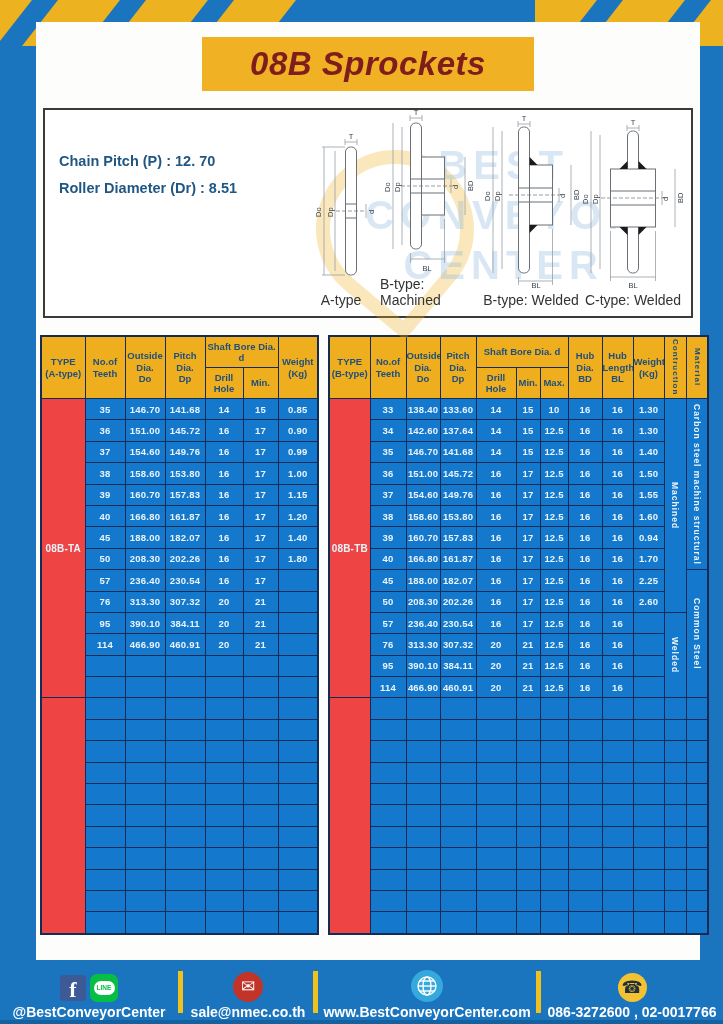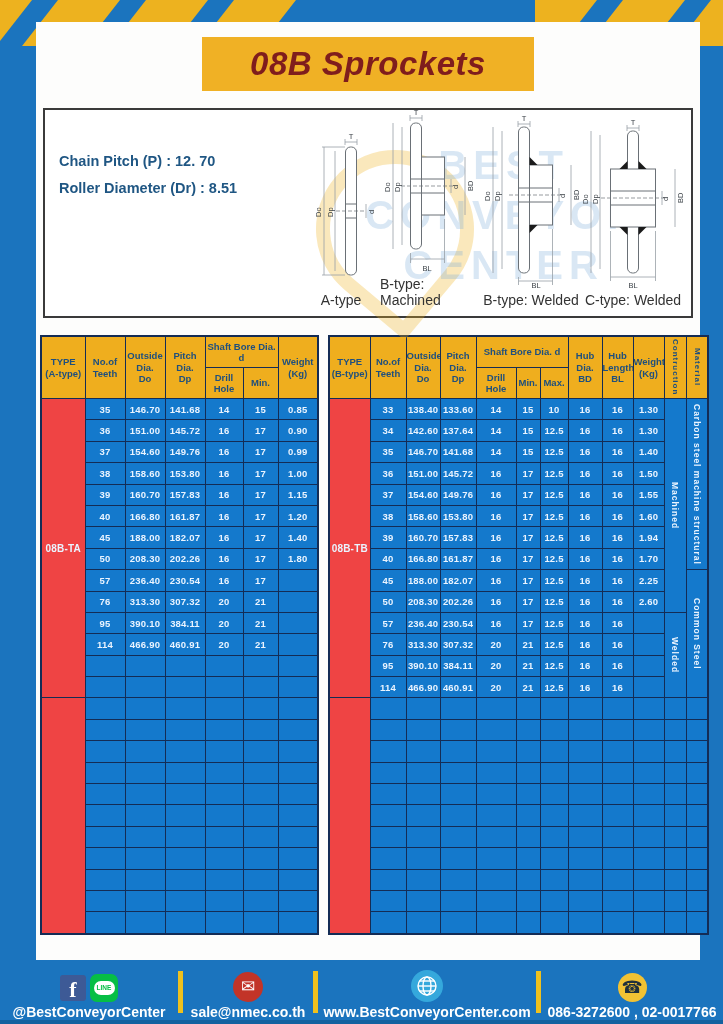--- a/index.html
+++ b/index.html
@@ -620,21 +620,21 @@
           </tr>
           <tr>
             <td>39</td>
             <td>160.70</td>
             <td>157.83</td>
             <td>16</td>
             <td>17</td>
             <td>12.5</td>
             <td>16</td>
             <td>16</td>
-            <td>1.94</td>
+            <td>0.94</td>
           </tr>
           <tr>
             <td>40</td>
             <td>166.80</td>
             <td>161.87</td>
             <td>16</td>
             <td>17</td>
             <td>12.5</td>
             <td>16</td>
             <td>16</td>

